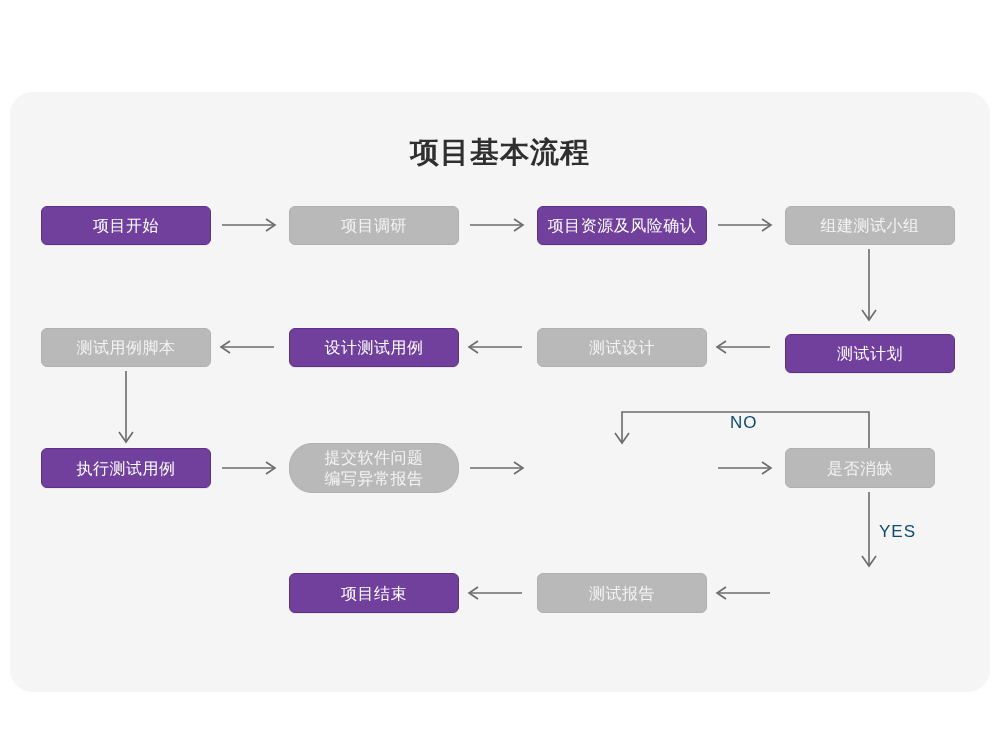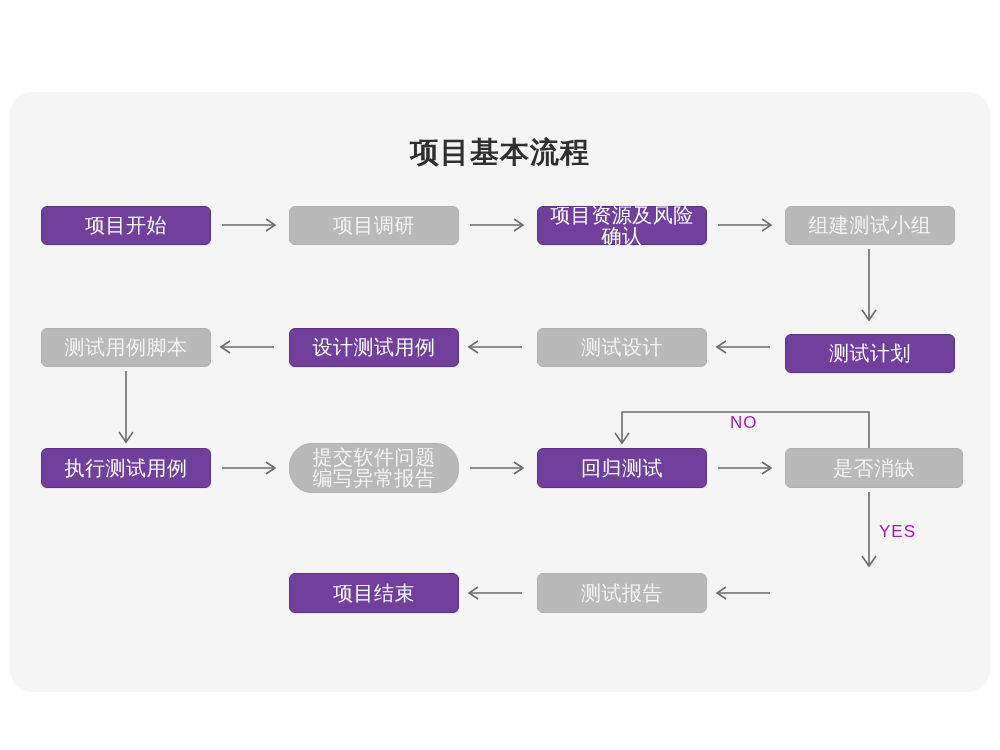--- a/index.html
+++ b/index.html
@@ -43,21 +43,21 @@
   }
 
   .node {
     position: absolute;
     box-sizing: border-box;
     border-radius: 6px;
     display: flex;
     align-items: center;
     justify-content: center;
     text-align: center;
-    font-size: 20px;
+    font-size: 16px;
     line-height: 21px;
     color: #ffffff;
     letter-spacing: 0.5px;
     padding: 16px 6px;
     white-space: pre-line;
   }
 
   .node.purple {
     background: #70409c;
     border: 1px solid #5d3285;
@@ -66,21 +66,21 @@
 
   .node.gray {
     background: #b9b9b9;
     border: 1px solid #b0b0b0;
     color: #f4f4f4;
   }
 
   .edge-label {
     position: absolute;
     font-size: 17px;
-    color: #a21caf;
+    color: #0c4a6e;
     letter-spacing: 1px;
     line-height: 20px;
   }
 
   svg.connectors {
     position: absolute;
     left: 0;
     top: 0;
     width: 1000px;
     height: 750px;
@@ -196,19 +196,18 @@
   <div class="node gray" style="left:785px; top:206px; width:170px; height:39px;">组建测试小组</div>
 
   <div class="node gray" style="left:41px; top:328px; width:170px; height:39px;">测试用例脚本</div>
   <div class="node purple" style="left:289px; top:328px; width:170px; height:39px;">设计测试用例</div>
   <div class="node gray" style="left:537px; top:328px; width:170px; height:39px;">测试设计</div>
   <div class="node purple" style="left:785px; top:334px; width:170px; height:39px;">测试计划</div>
 
   <div class="node purple" style="left:41px; top:448px; width:170px; height:40px;">执行测试用例</div>
   <div class="node gray" style="left:289px; top:443px; width:170px; height:50px;border-radius:23px;">提交软件问题
 编写异常报告</div>
-  <div class="node purple" style="left:537px; top:448px; width:170px; height:40px;">回归测试</div>
-  <div class="node gray" style="left:785px; top:448px; width:178px; height:40px;">是否消缺</div>
+  <div class="node gray" style="left:785px; top:448px; width:150px; height:40px;">是否消缺</div>
 
   <div class="node purple" style="left:289px; top:573px; width:170px; height:40px;">项目结束</div>
   <div class="node gray" style="left:537px; top:573px; width:170px; height:40px;">测试报告</div>
 
 </div>
 
 </body></html>

